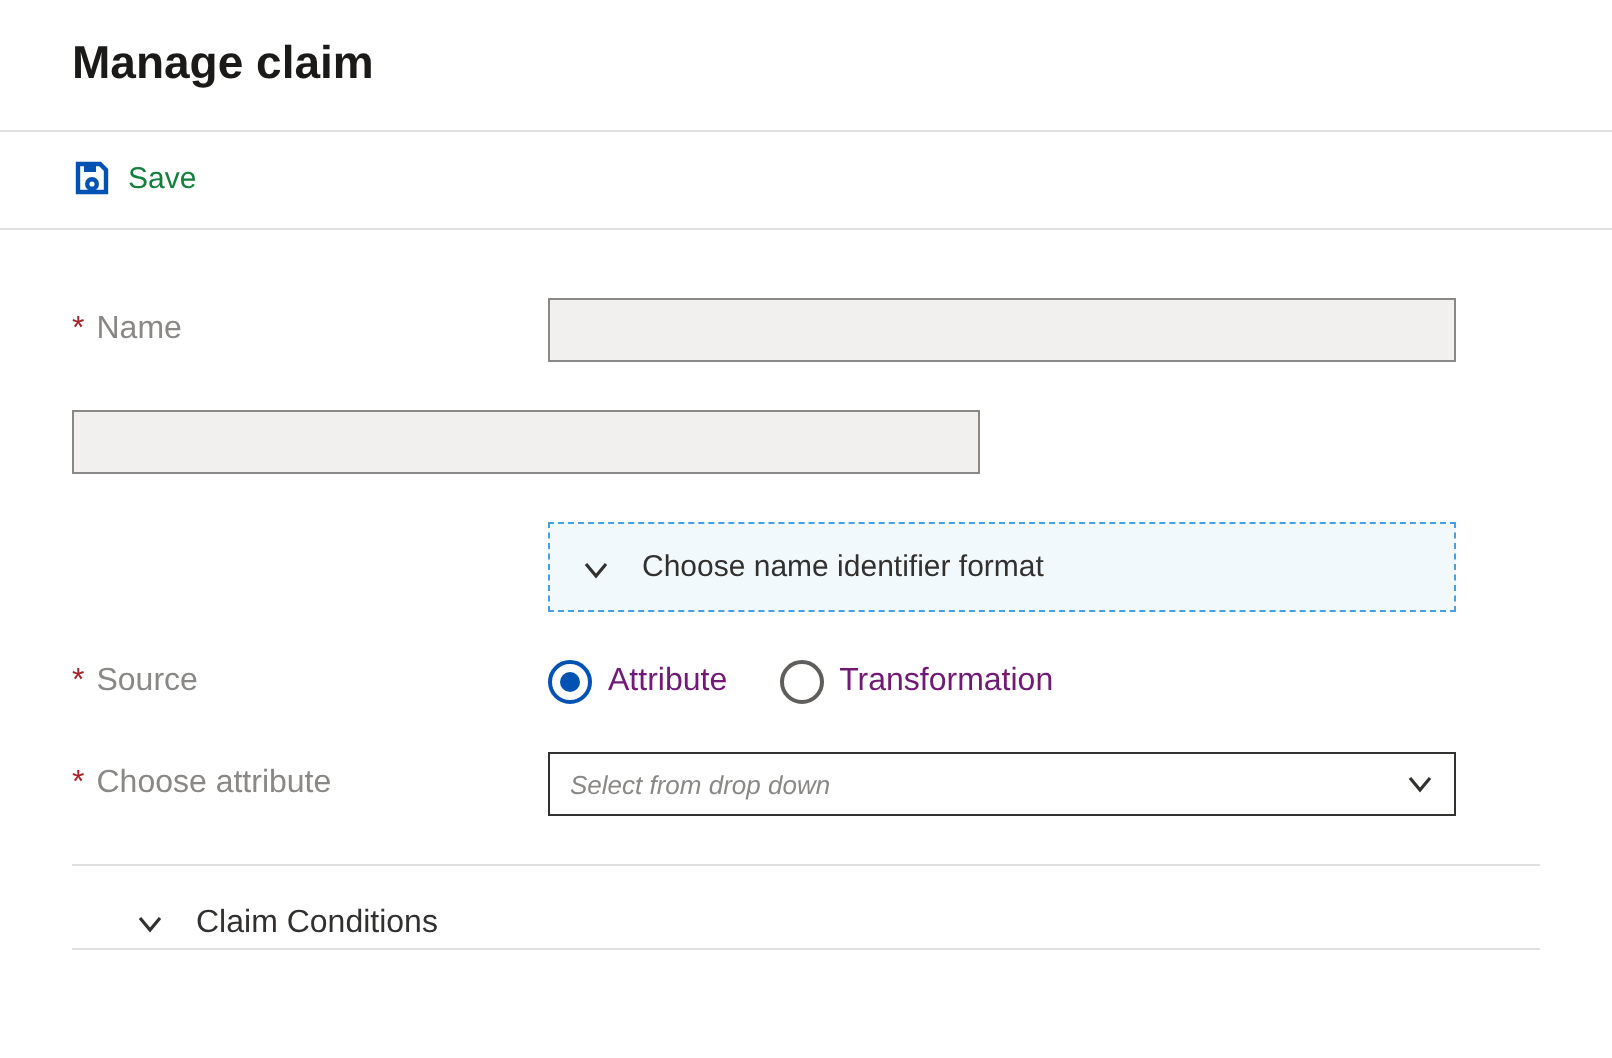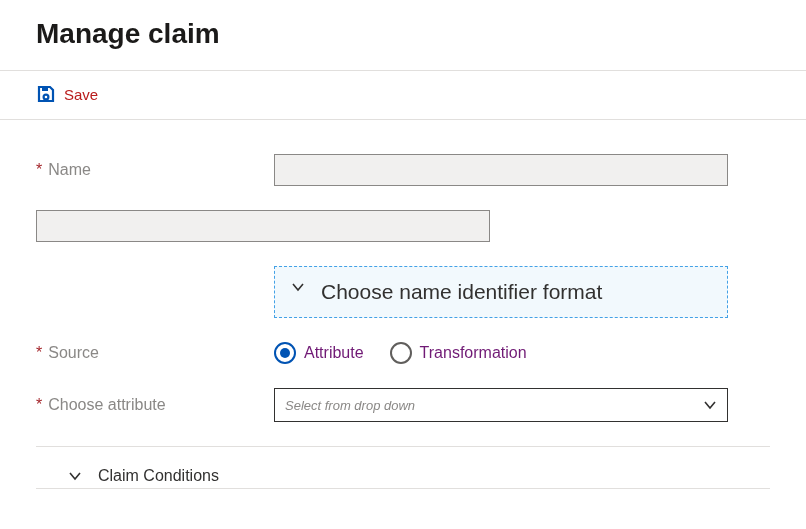--- a/index.html
+++ b/index.html
@@ -9,21 +9,21 @@
     font-size: 15px;
     color: #323130;
     background: #ffffff;
     width: 806px;
   }
   .header {
     padding: 18px 36px 20px 36px;
   }
   .header h1 {
     margin: 0;
-    font-size: 28px;
+    font-size: 23px;
     font-weight: 600;
     color: #1b1a19;
   }
   .hr {
     border: none;
     border-top: 1px solid #e1dfdd;
     margin: 0;
   }
   .toolbar {
     display: flex;
@@ -31,21 +31,21 @@
     gap: 24px;
     padding: 13px 36px 15px 36px;
     border-bottom: 1px solid #e1dfdd;
   }
   .toolbar-btn {
     display: inline-flex;
     align-items: center;
     gap: 8px;
     cursor: pointer;
     font-size: 15px;
-    color: #b91c1c;
+    color: #15803d;
   }
   .toolbar-btn .ticon { color: #0053b3; display: inline-flex; }
   .form {
     padding: 34px 36px 0 36px;
   }
   .row {
     display: flex;
     align-items: center;
     margin-bottom: 24px;
   }
@@ -69,24 +69,24 @@
     background: #f1f0ef;
     padding: 0 8px;
     font-size: 14px;
   }
   .expander {
     width: 100%;
     border: 1px dashed #43a1e6;
     background: #f2f9fd;
     padding: 13px 16px;
     display: flex;
-    align-items: flex-start;
+    align-items: flex-end;
     gap: 16px;
     cursor: pointer;
-    font-size: 21px;
+    font-size: 15px;
     color: #323130;
   }
   .radio-group {
     display: flex;
     align-items: center;
     gap: 26px;
   }
   .radio {
     display: inline-flex;
     align-items: center;
@@ -104,27 +104,27 @@
     justify-content: center;
   }
   .radio-outer.selected { border-color: #0053b3; }
   .radio-inner {
     width: 10px; height: 10px;
     border-radius: 50%;
     background: #0053b3;
   }
   .dropdown {
     width: 100%;
-    height: 22px;
+    height: 32px;
     border: 1px solid #323130;
     background: #ffffff;
     display: flex;
     align-items: center;
     justify-content: space-between;
-    padding: 16px 10px;
+    padding: 4px 10px;
     cursor: pointer;
   }
   .dropdown .placeholder {
     color: #8a8886;
     font-style: italic;
     font-size: 13px;
   }
   .section-divider {
     border-top: 1px solid #e1dfdd;
     margin-top: 16px;

